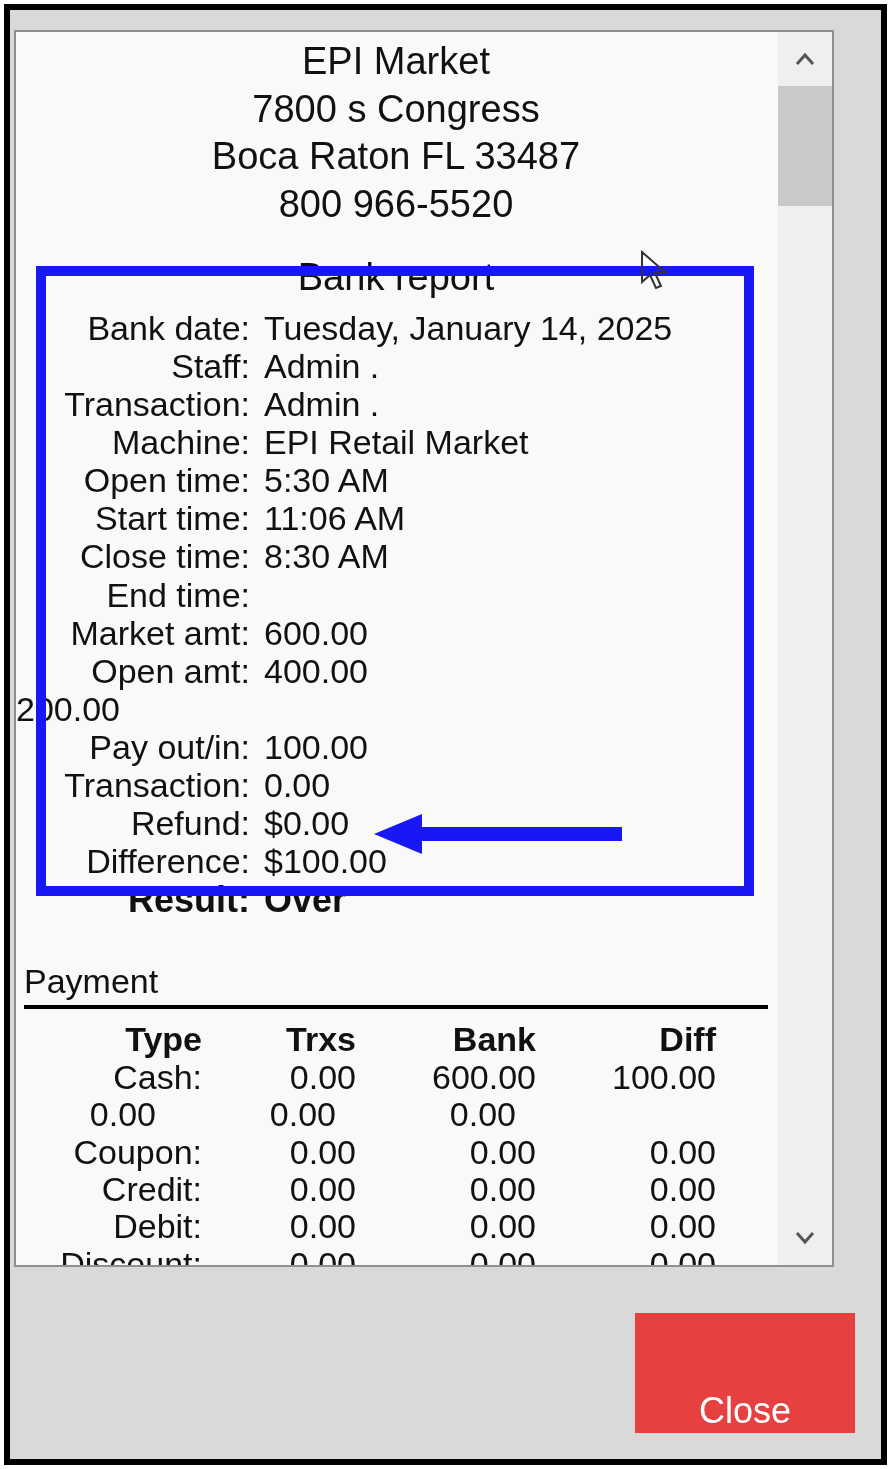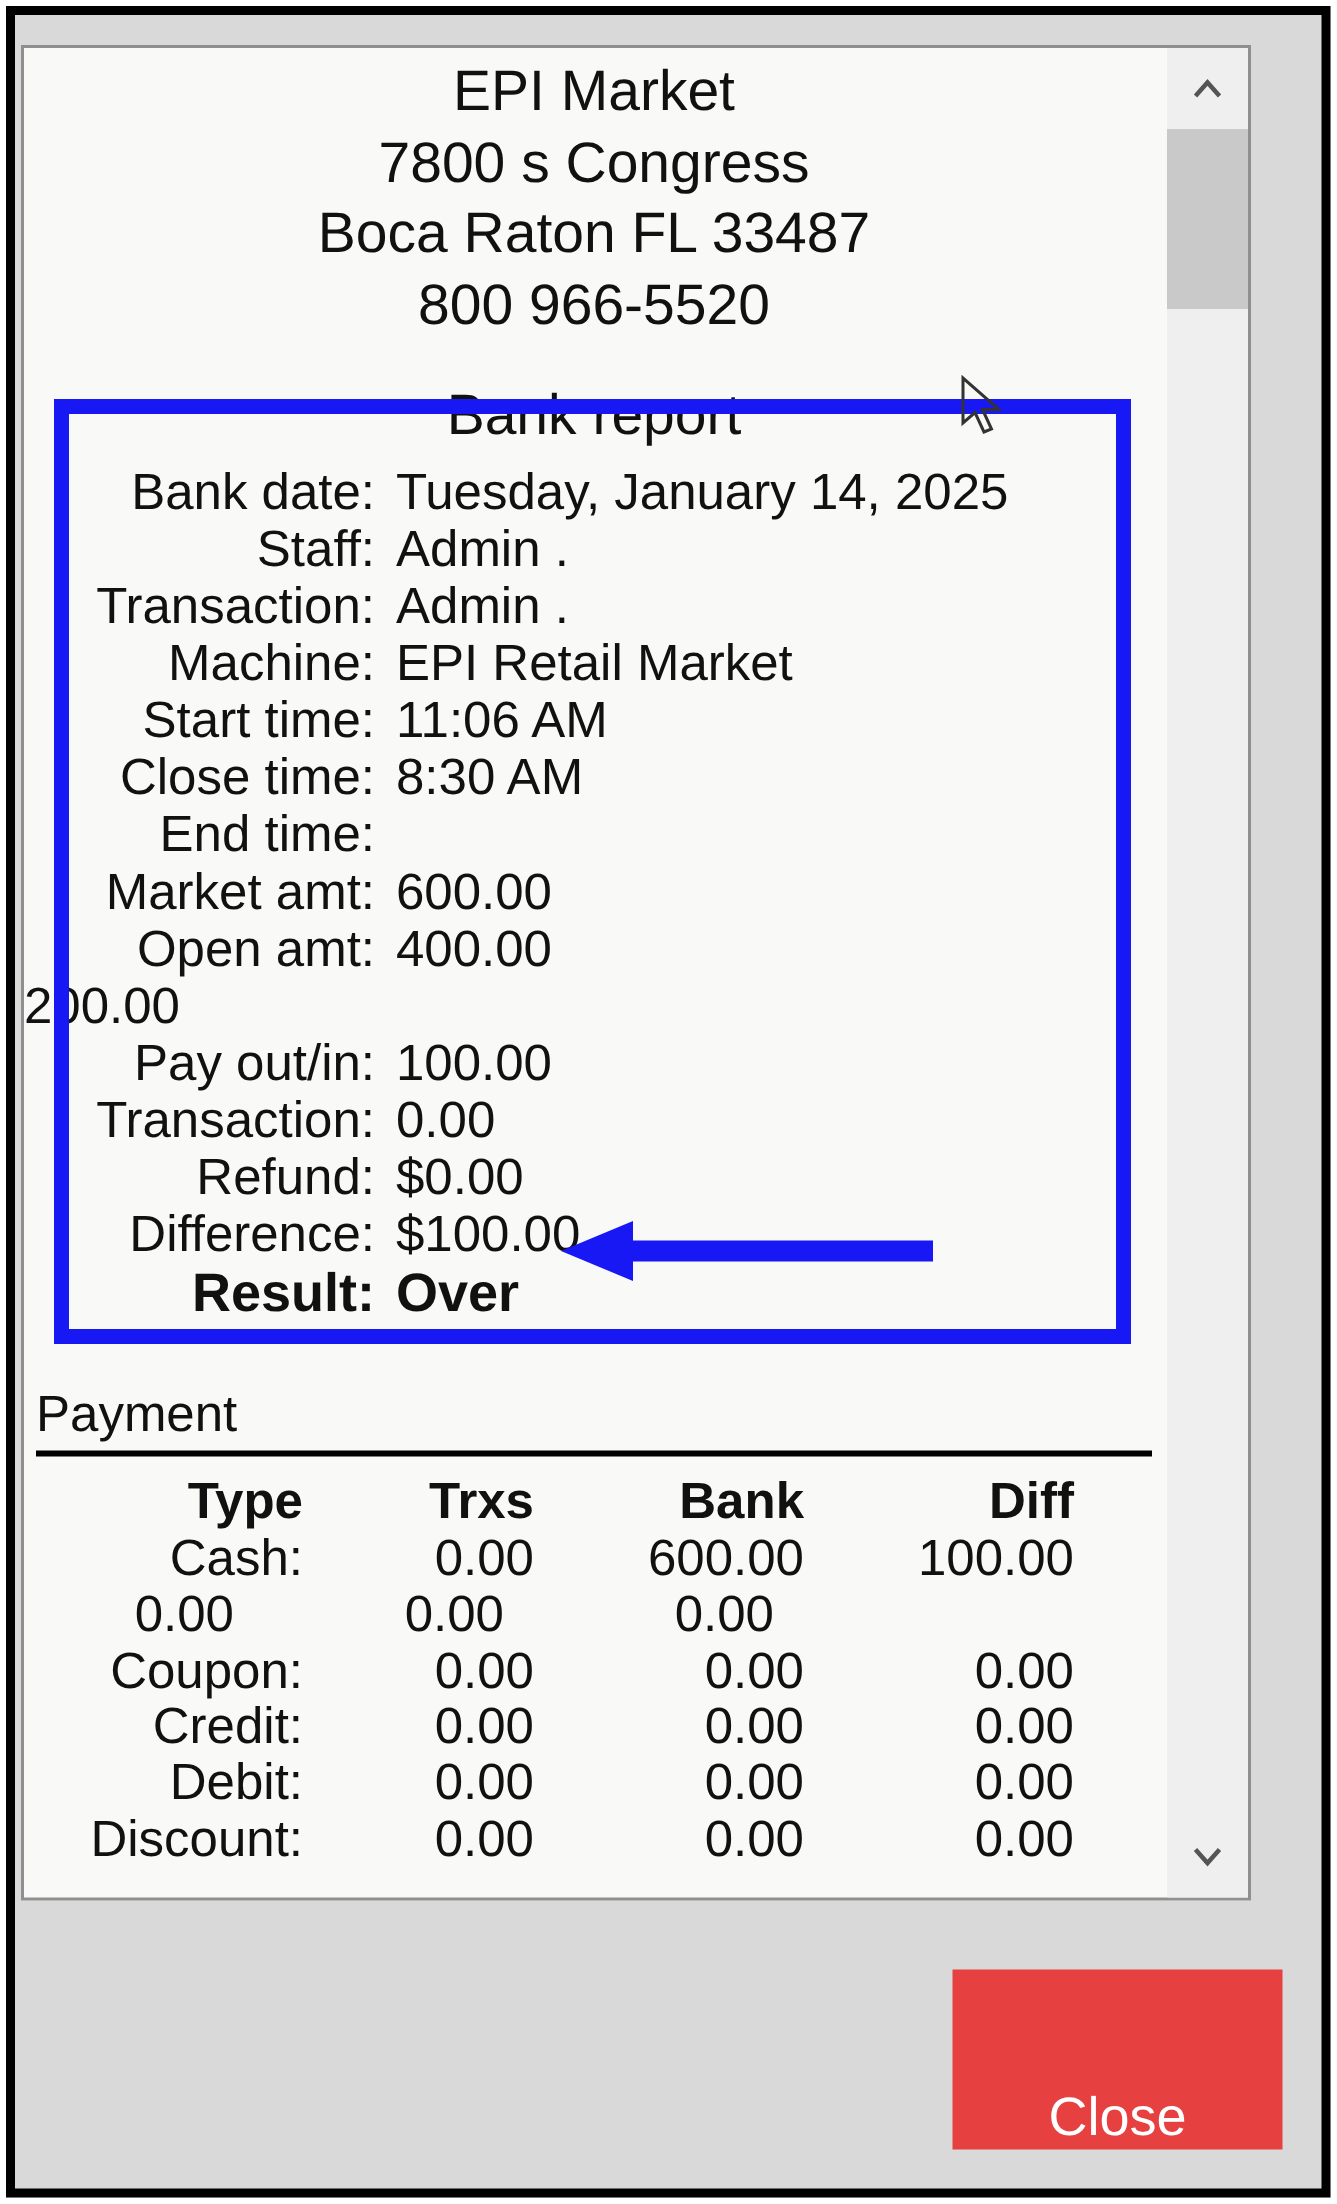--- a/index.html
+++ b/index.html
@@ -198,20 +198,24 @@
           </div>
           <div class="row">
             <div class="label">Transaction:</div>
             <div class="value">Admin .</div>
           </div>
           <div class="row">
             <div class="label">Machine:</div>
             <div class="value">EPI Retail Market</div>
           </div>
           <div class="row">
+            <div class="label">Open time:</div>
+            <div class="value">5:30 AM</div>
+          </div>
+          <div class="row">
             <div class="label">Start time:</div>
             <div class="value">11:06 AM</div>
           </div>
           <div class="row">
             <div class="label">Close time:</div>
             <div class="value">8:30 AM</div>
           </div>
           <div class="row">
             <div class="label">End time:</div>
           </div>

